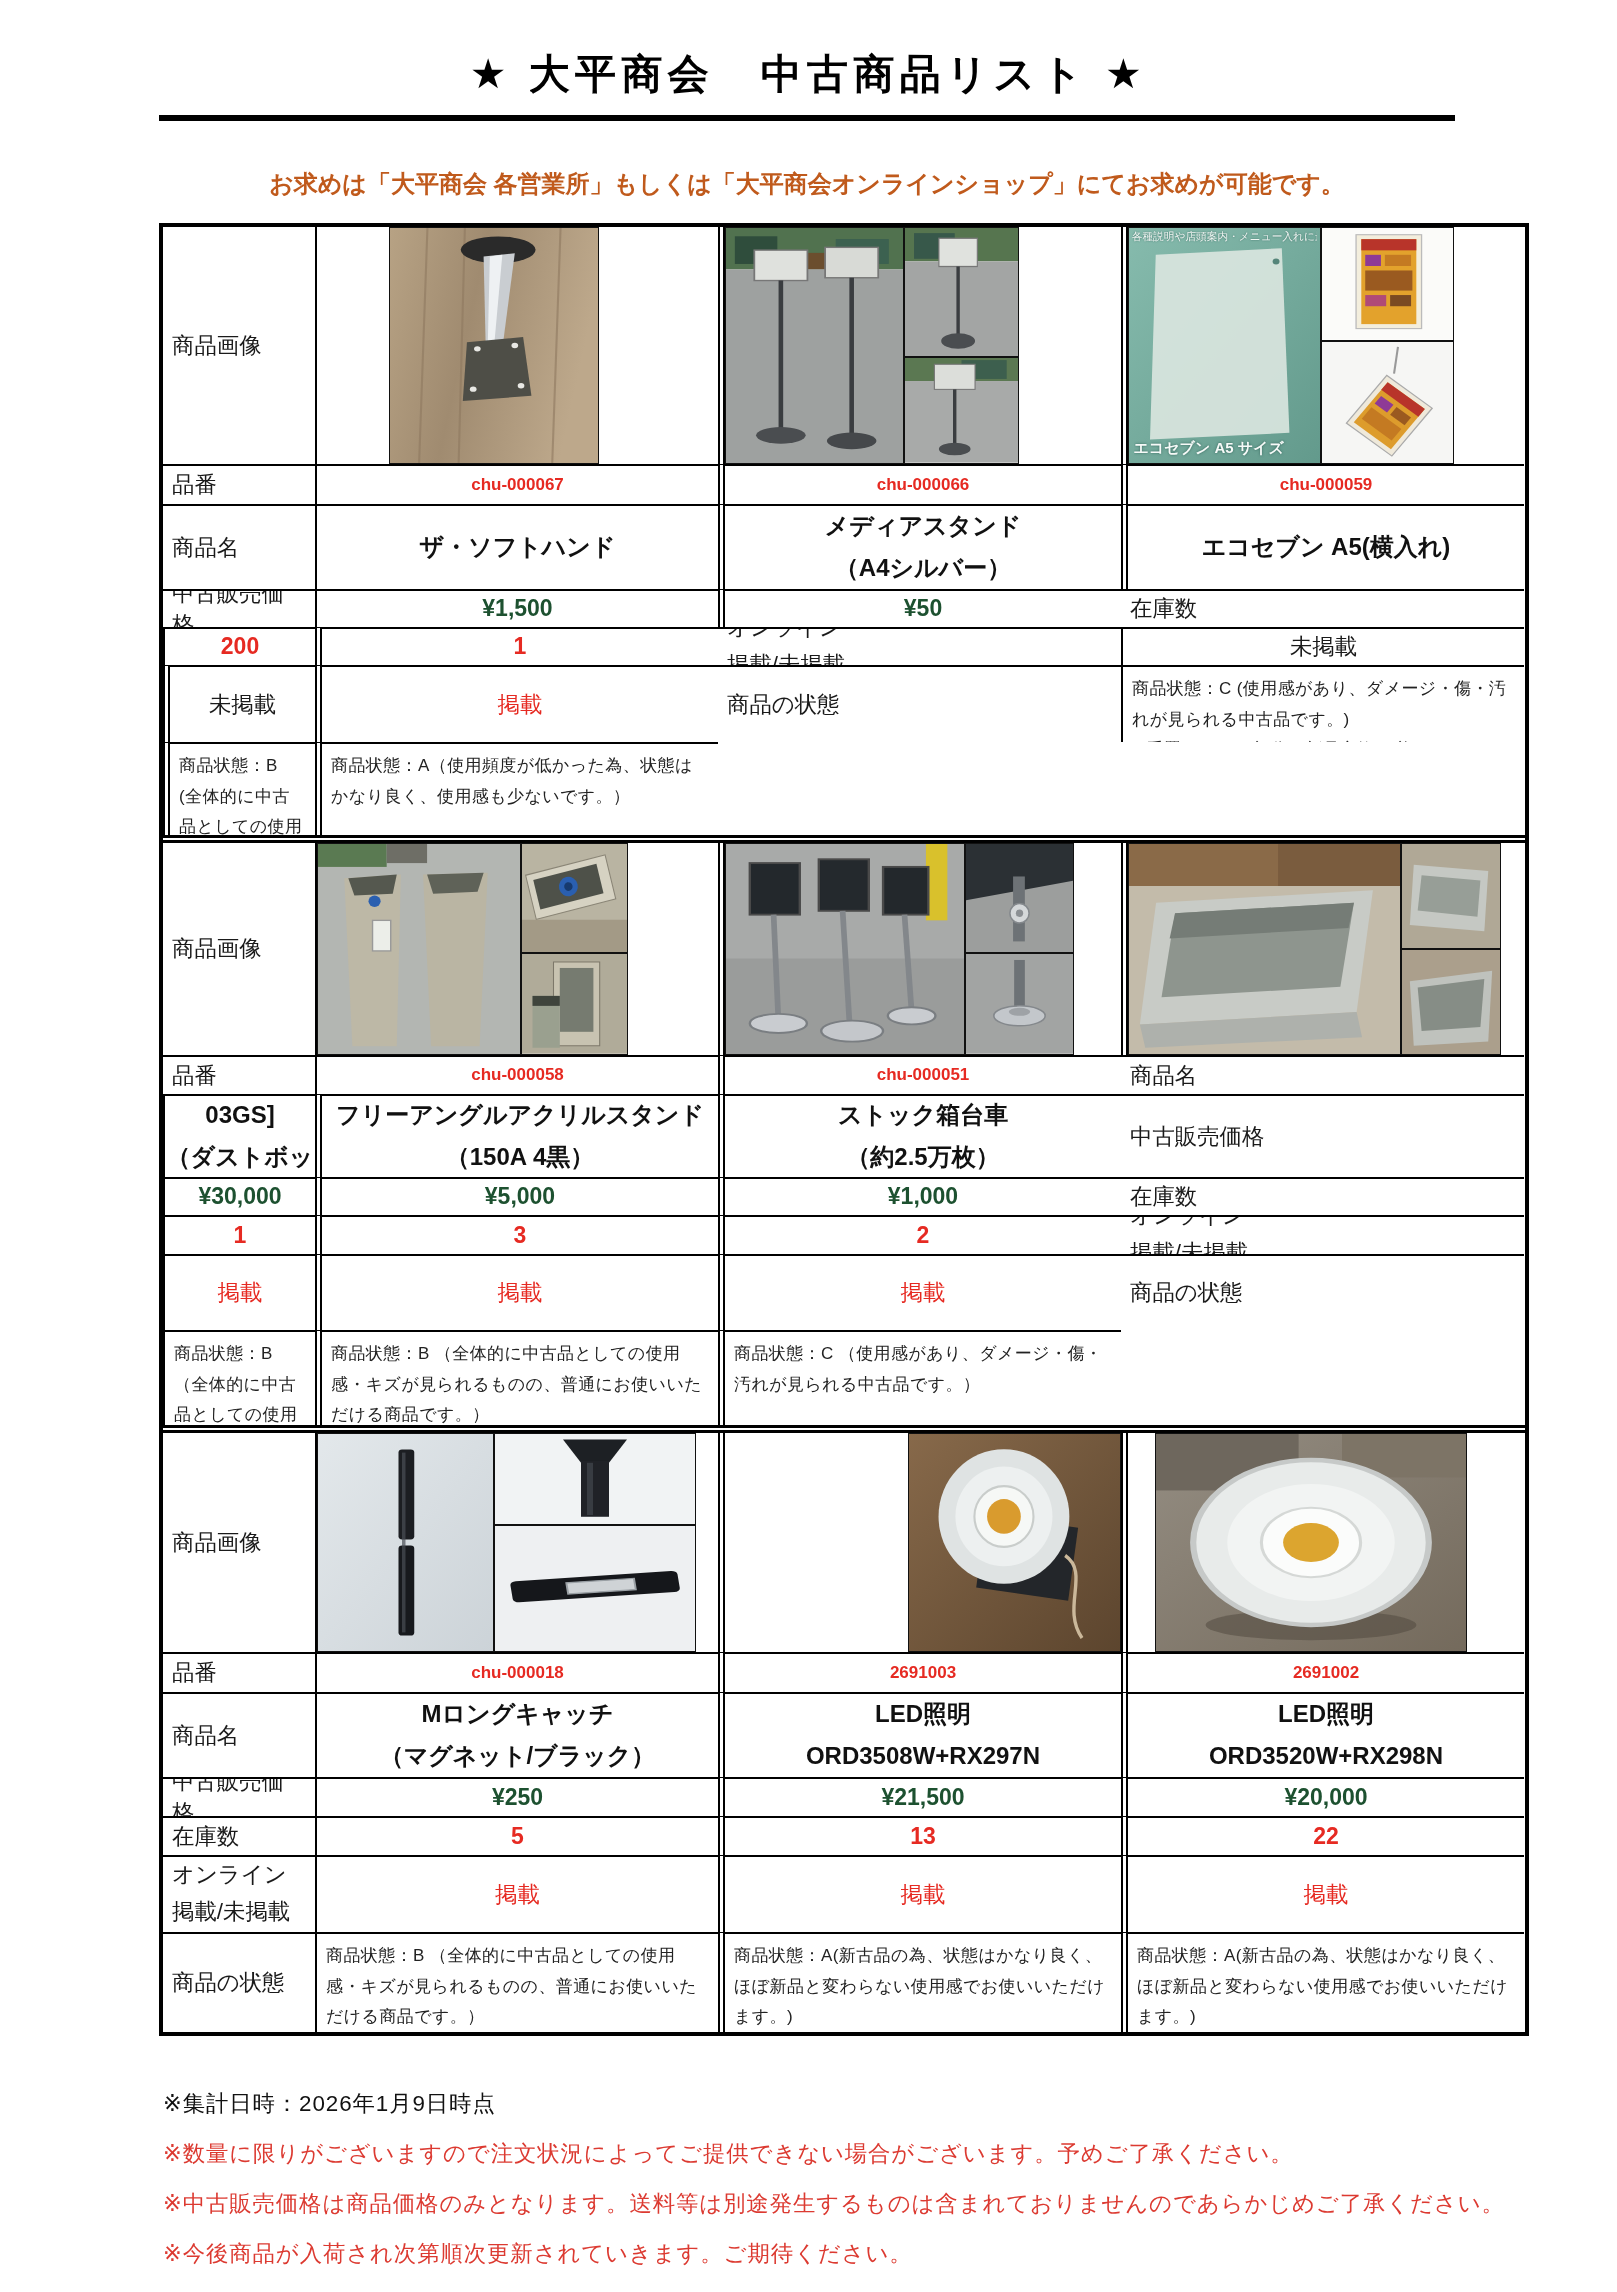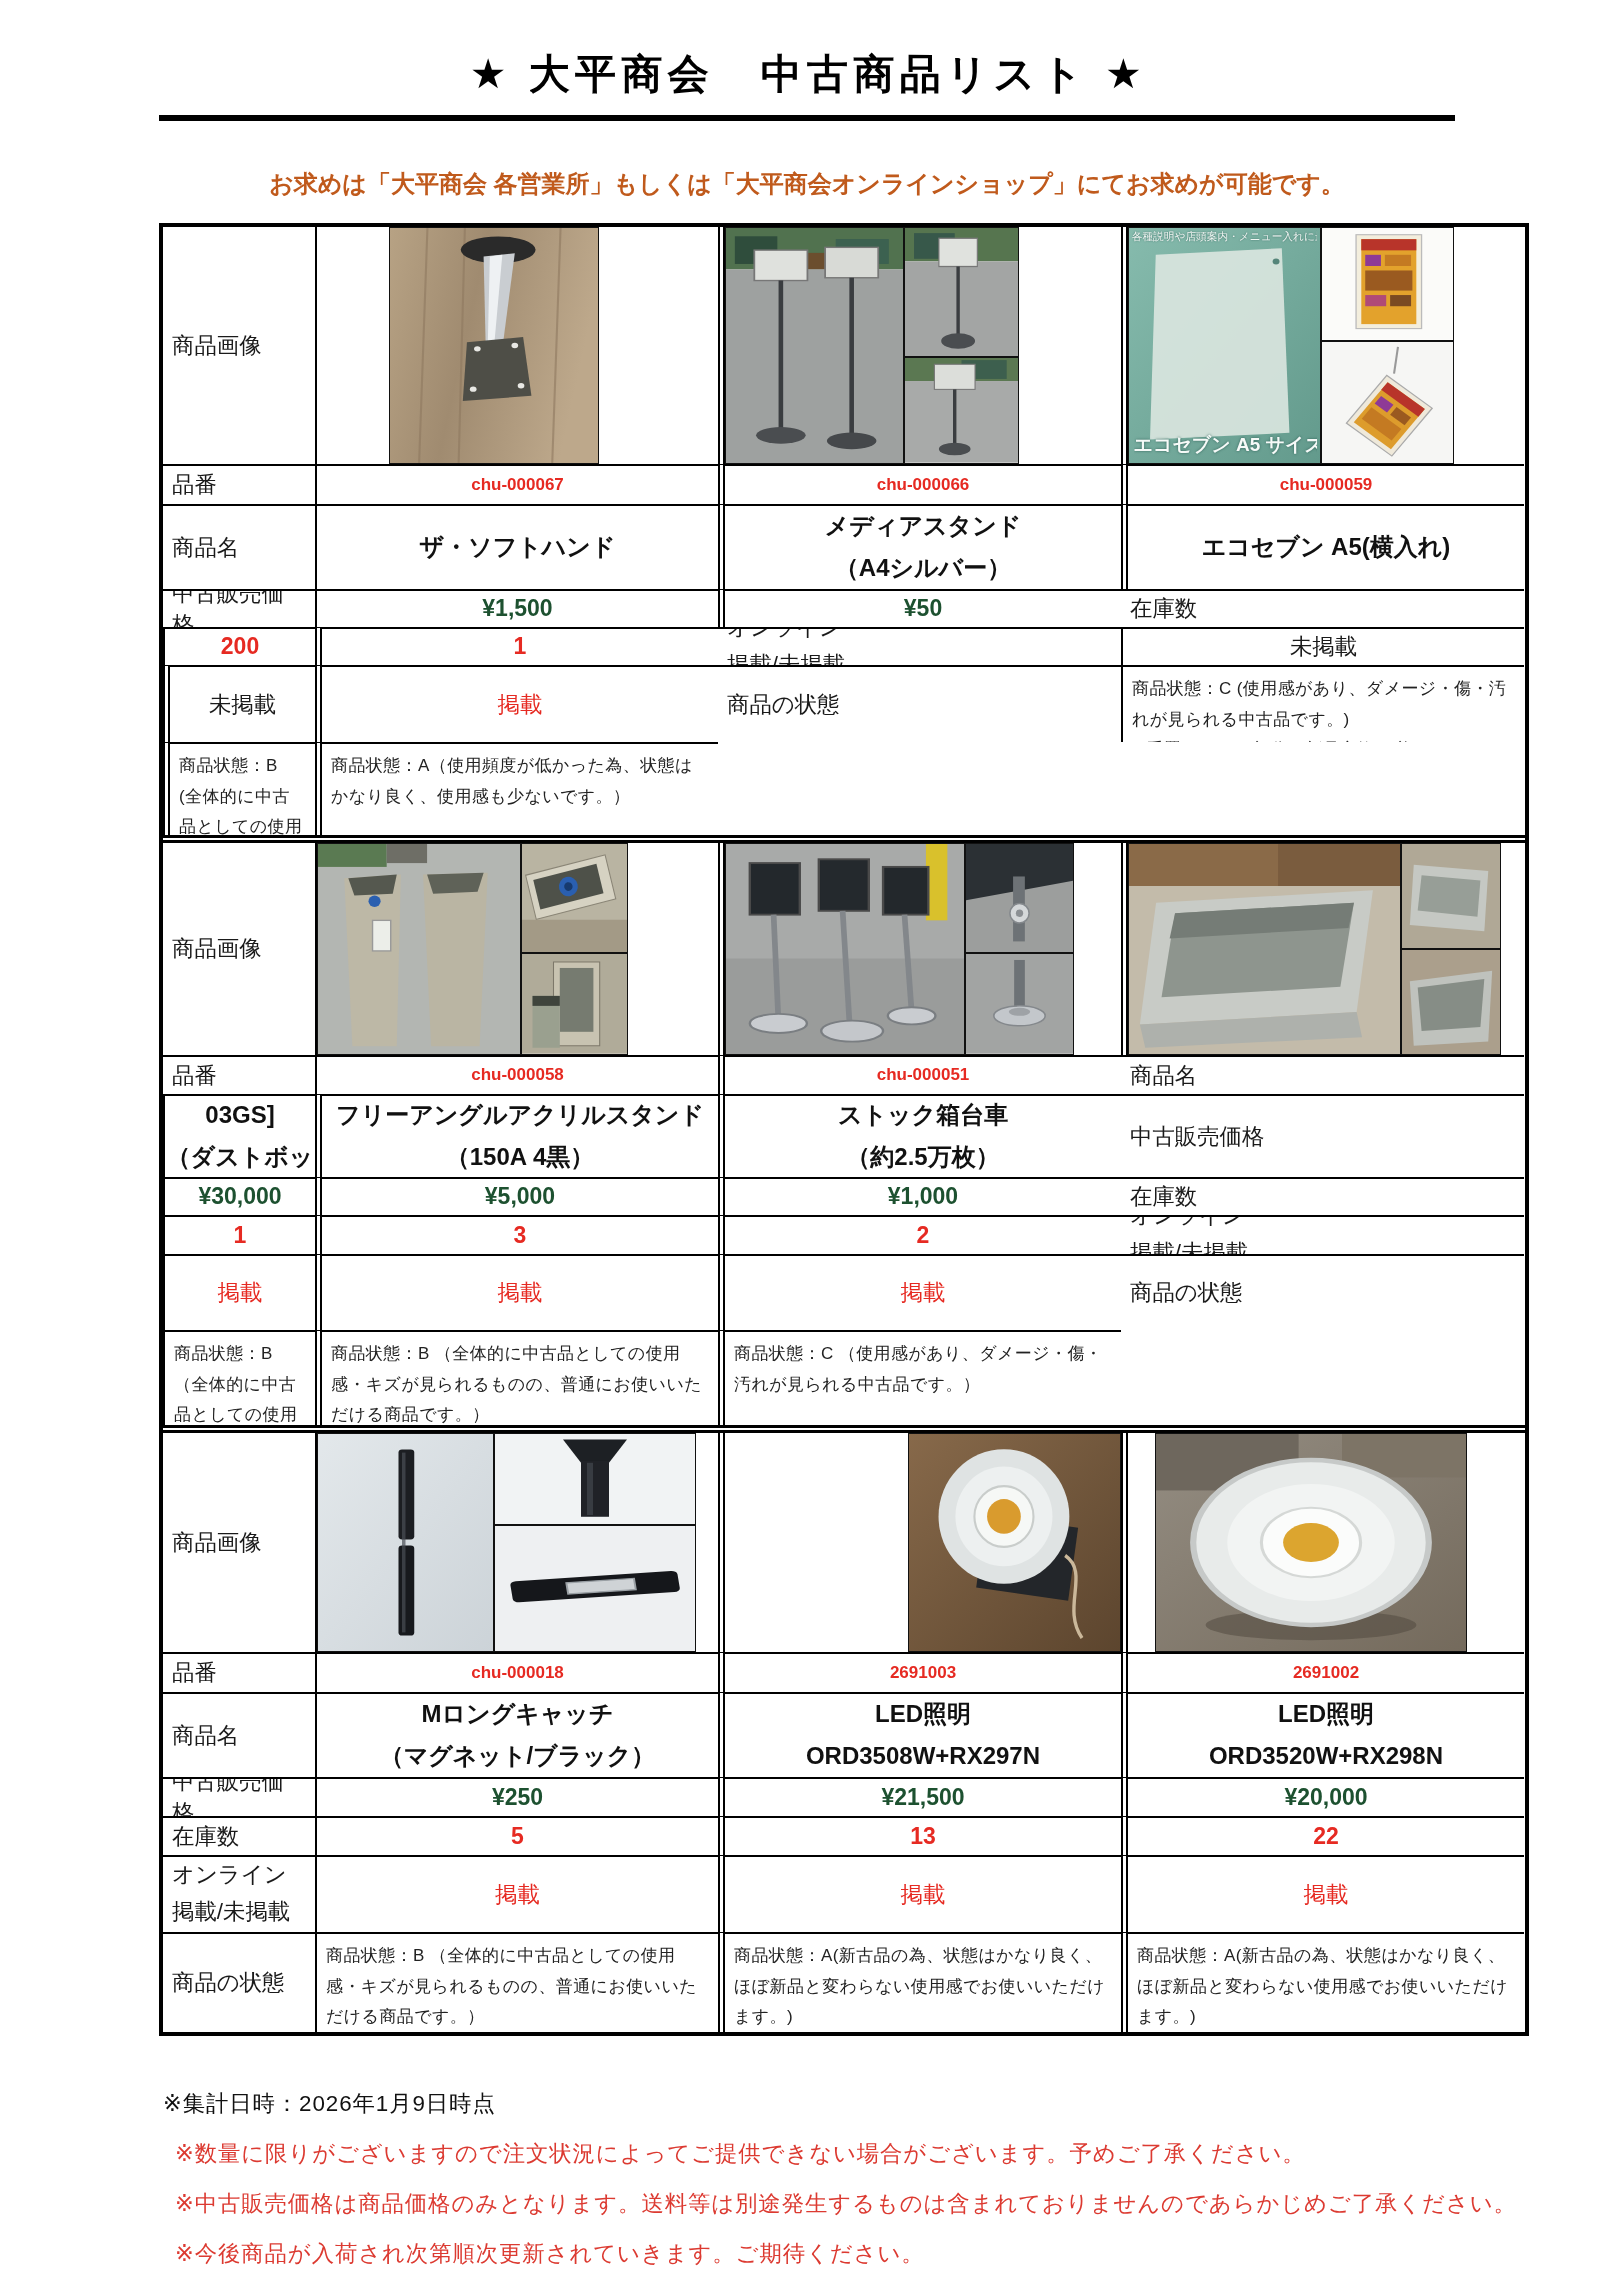--- a/index.html
+++ b/index.html
@@ -35,26 +35,26 @@
   .cond   { display:block; padding:7.2px 9px; font-size:17px; line-height:1.8; letter-spacing:0.4px; color:#222; text-align:left; }
 
   
   .imgcell { display:block; padding:0; }
   .photos  { display:flex; width:100%; height:100%; }
   .ph      { border:1.8px solid #111; background:#fff; position:relative; overflow:hidden; height:100%; flex:none; }
   .stack   { display:flex; flex-direction:column; height:100%; flex:none; }
   .stack .ph { width:100%; height:auto; }
   .ph svg  { display:block; width:100%; height:100%; }
   .cap-top { position:absolute; top:2.7px; left:2.7px; right:2.7px; color:#f2f7f4; font-size:10.7px; white-space:nowrap; overflow:hidden; text-shadow:0 0 1.8px #33655c; }
-  .cap-bot { position:absolute; bottom:4.5px; left:4.5px; right:2.7px; color:#f6faf8; font-size:19px; font-weight:bold; white-space:nowrap; overflow:hidden; text-shadow:0 0 2.7px #2f5f56; }
+  .cap-bot { position:absolute; bottom:4.5px; left:4.5px; right:2.7px; color:#f6faf8; font-size:15px; font-weight:bold; white-space:nowrap; overflow:hidden; text-shadow:0 0 2.7px #2f5f56; }
 
   
   .footer { margin:52px 0 0 163px; }
   .fline  { font-size:22.4px; margin-bottom:19px; color:#111; letter-spacing:0.9px; }
-  .fline.red { color:#dc3a31;margin-left:12px; }
+  .fline.red { color:#dc3a31; }
 </style>
 </head>
 <body>
 
 <div class="title">★ 大平商会　中古商品リスト ★</div>
 <div class="rule"></div>
 <div class="subtitle">お求めは「大平商会 各営業所」もしくは「大平商会オンラインショップ」にてお求めが可能です。</div>
 
 <div class="table">
 

